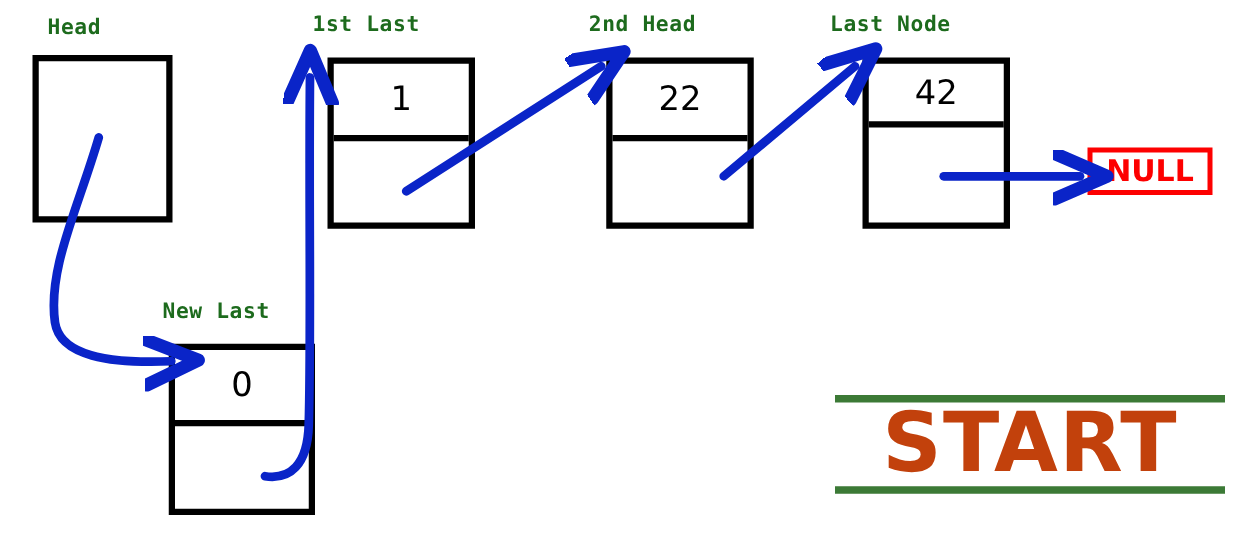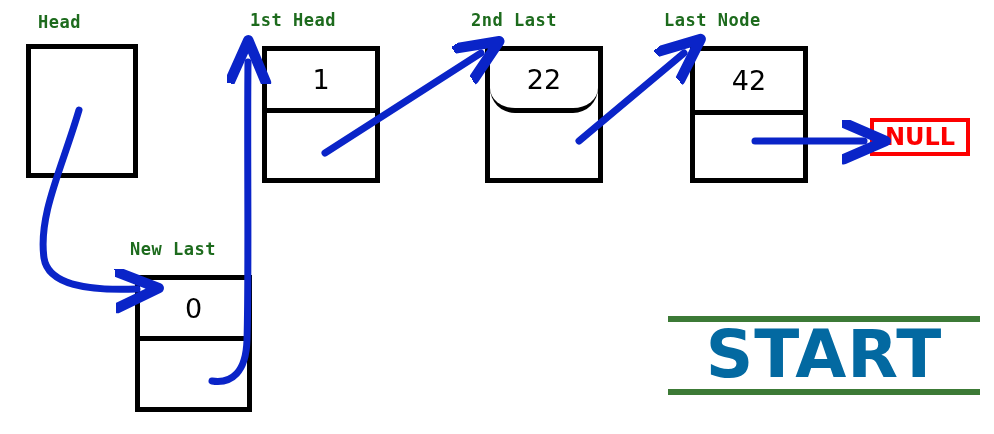--- a/index.html
+++ b/index.html
@@ -75,21 +75,21 @@
     position: absolute;
     display: inline-block;
     text-align: center;
   }
   .start-rule {
     height: 6px;
     background: #3c7a36;
     width: 100%;
   }
   .start-text {
-    color: #0369a1;
+    color: #c2410c;
     font-family: "DejaVu Sans", sans-serif;
     font-size: 66px;
     font-weight: bold;
     line-height: 0.95;
     letter-spacing: 1px;
     padding: 2px 0 2px 0;
   }
   svg.overlay {
     position: absolute;
     left: 0;
@@ -100,39 +100,39 @@
   }
 </style>
 </head>
 <body>
 
 <div id="canvas">
 
   <div class="node-label" style="left:38px; top:14px;">Head</div>
   <div class="box" style="left:26px; top:44px; width:112px; height:134px;"></div>
 
-  <div class="node-label" style="left:250px; top:12px;">1st Head</div>
+  <div class="node-label" style="left:250px; top:12px;">1st Last</div>
   <div class="box" style="left:262px; top:46px; width:118px; height:137px;">
     <div class="box-cell-top" style="height:62px;">
       <span class="cell-value">1</span>
     </div>
     <div class="box-cell-bottom" style="height:60px;"></div>
   </div>
 
-  <div class="node-label" style="left:471px; top:12px;">2nd Last</div>
+  <div class="node-label" style="left:471px; top:12px;">2nd Head</div>
   <div class="box" style="left:485px; top:46px; width:118px; height:137px;">
-    <div class="box-cell-top" style="height:62px;border-radius:25px;">
+    <div class="box-cell-top" style="height:62px;">
       <span class="cell-value">22</span>
     </div>
     <div class="box-cell-bottom" style="height:60px;"></div>
   </div>
 
   <div class="node-label" style="left:664px; top:12px;text-align:right;">Last Node</div>
   <div class="box" style="left:690px; top:46px; width:118px; height:137px;">
-    <div class="box-cell-top" style="height:64px;">
+    <div class="box-cell-top" style="height:51px;">
       <span class="cell-value">42</span>
     </div>
     <div class="box-cell-bottom" style="height:60px;"></div>
   </div>
 
   <div class="node-label" style="left:130px; top:241px;">New Last</div>
   <div class="box" style="left:135px; top:275px; width:117px; height:137px;">
     <div class="box-cell-top" style="height:61px;">
       <span class="cell-value">0</span>
     </div>

